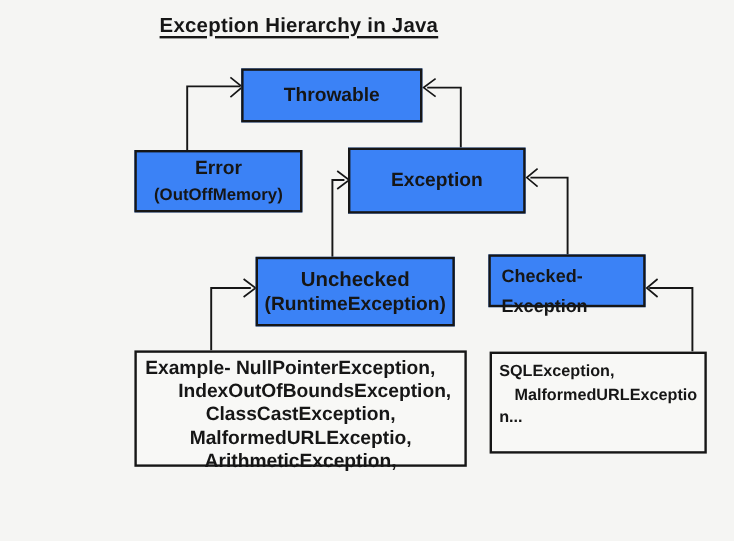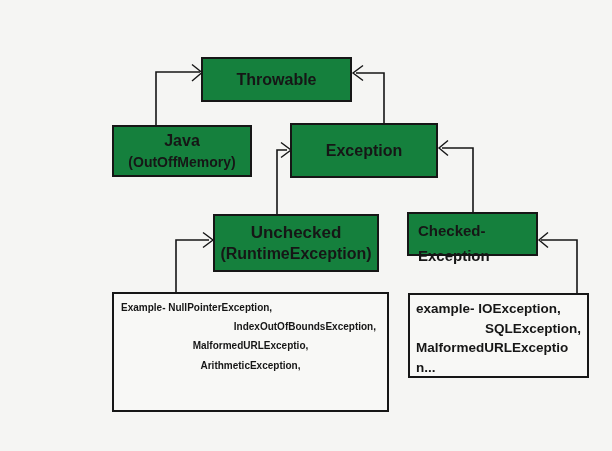--- a/index.html
+++ b/index.html
@@ -29,21 +29,21 @@
     letter-spacing: 0.2px;
     text-decoration: underline;
     text-decoration-thickness: 2px;
     text-underline-offset: 3px;
     white-space: nowrap;
   }
   .node {
     position: absolute;
     box-sizing: border-box;
     border: 2px solid #161616;
-    background: #15803d;
+    background: #3b82f6;
     font-weight: bold;
     white-space: nowrap;
   }
   .node .main {
     display: block;
     font-size: 17px;
   }
   .node .sub {
     display: block;
     font-size: 16px;
@@ -71,21 +71,21 @@
     position: absolute;
     box-sizing: border-box;
     border: 2px solid #161616;
     background: #f8f8f6;
     font-weight: bold;
   }
   .examples .line {
     display: block;
     white-space: nowrap;
   }
-  #examples-unchecked { left: 112px; top: 292px; width: 277px; height: 120px; padding: 4px 7px; font-size: 10px; }
+  #examples-unchecked { left: 112px; top: 292px; width: 277px; height: 97px; padding: 4px 7px; font-size: 16px; }
   #examples-unchecked .line { line-height: 19.2px; }
   #examples-unchecked .line:nth-child(1) { text-align: left; }
   #examples-unchecked .line:nth-child(2) { text-align: right; padding-right: 4px; }
   #examples-unchecked .line:nth-child(n+3) { text-align: center; }
 
   #examples-checked { left: 408px; top: 293px; width: 181px; height: 85px; padding: 4px 6px; font-size: 13.5px; }
   #examples-checked .line { line-height: 19.5px; }
   #examples-checked .line:nth-child(1) { text-align: left; }
   #examples-checked .line:nth-child(2) { text-align: right; }
   #examples-checked .line:nth-child(n+3) { text-align: left; }
@@ -105,20 +105,21 @@
   }
   svg.connectors path.head {
     stroke-width: 1.4;
   }
 </style>
 </head>
 <body>
 
 <div class="canvas">
 
+  <div class="title">Exception Hierarchy in Java</div>
 
   <svg class="connectors" viewBox="0 0 612 451" xmlns="http://www.w3.org/2000/svg">
 
     <g>
       <path d="M156 125 V72 H200"></path>
       <path class="head" d="M192 64.5 L202 72.5 L192 81"></path>
     </g>
 
     <g>
       <path d="M384 123 V73 H356"></path>
@@ -144,45 +145,45 @@
       <path d="M577 293 V240 H541"></path>
       <path class="head" d="M548 232.5 L539 240 L548 247.5"></path>
     </g>
   </svg>
 
   <div class="node centered" id="node-throwable">
     <span class="main">Throwable</span>
   </div>
 
   <div class="node centered" id="node-error">
-    <span class="main">Java</span>
+    <span class="main">Error</span>
     <span class="sub">(OutOffMemory)</span>
   </div>
 
   <div class="node centered" id="node-exception">
     <span class="main">Exception</span>
   </div>
 
   <div class="node centered" id="node-unchecked">
     <span class="main">Unchecked</span>
     <span class="sub">(RuntimeException)</span>
   </div>
 
   <div class="node" id="node-checked">
     <span class="main">Checked-</span>
     <span class="main">Exception</span>
   </div>
 
   <div class="examples" id="examples-unchecked">
     <span class="line">Example- NullPointerException,</span>
     <span class="line">IndexOutOfBoundsException,</span>
+    <span class="line">ClassCastException,</span>
     <span class="line">MalformedURLExceptio,</span>
     <span class="line">ArithmeticException,</span>
   </div>
 
   <div class="examples" id="examples-checked">
-    <span class="line">example- IOException,</span>
     <span class="line">SQLException,</span>
     <span class="line">MalformedURLExceptio</span>
     <span class="line">n...</span>
   </div>
 
 </div>
 
 </body></html>

